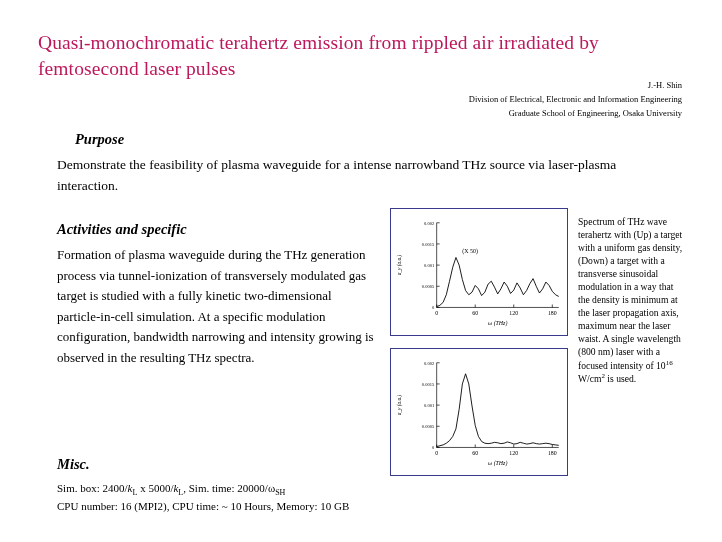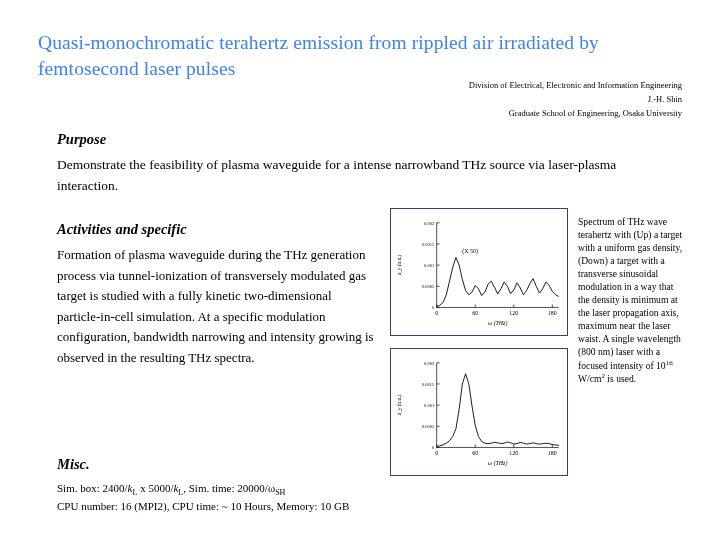--- a/index.html
+++ b/index.html
@@ -25,41 +25,41 @@
   .title-block {
     position: absolute;
     left: 38px;
     top: 30px;
     width: 600px;
   }
   .slide-title {
     font-family: "Liberation Serif", serif;
     font-size: 19.5px;
     line-height: 1.32;
-    color: #3b82f6;
+    color: #be185d;
     letter-spacing: 0.1px;
   }
   .authors {
     position: absolute;
     left: 340px;
     top: 78px;
     width: 342px;
     text-align: right;
     font-size: 8.5px;
     line-height: 1.65;
     font-family: "Liberation Serif", serif;
   }
   .section-head {
     position: absolute;
     font-weight: bold;
     font-style: italic;
     font-size: 14.5px;
     font-family: "Liberation Serif", serif;
   }
-  #purpose-head { left: 57px; top: 131px; text-align: center; }
+  #purpose-head { left: 75px; top: 131px; text-align: center; }
   #activities-head { left: 57px; top: 221px; }
   #misc-head { left: 57px; top: 456px; }
 
   .purpose-text {
     position: absolute;
     left: 57px;
     top: 155px;
     width: 600px;
     font-size: 13.5px;
     line-height: 1.55;
@@ -120,22 +120,22 @@
 </head>
 <body>
 
 <div class="slide">
 
   <div class="title-block">
     <div class="slide-title">Quasi-monochromatic terahertz emission from rippled air irradiated by femtosecond laser pulses</div>
   </div>
 
   <div class="authors">
+    <div>J.-H. Shin</div>
     <div>Division of Electrical, Electronic and Information Engineering</div>
-    <div>J.-H. Shin</div>
     <div>Graduate School of Engineering, Osaka University</div>
   </div>
 
   <div class="section-head" id="purpose-head">Purpose</div>
   <div class="purpose-text">Demonstrate the feasibility of plasma waveguide for a intense narrowband THz source via laser-plasma interaction.</div>
 
   <div class="section-head" id="activities-head">Activities and specific</div>
   <div class="activities-text">Formation of plasma waveguide during the THz generation process via tunnel-ionization of transversely modulated gas target is studied with a fully kinetic two-dimensional particle-in-cell simulation. At a specific modulation configuration, bandwidth narrowing and intensity growing is observed in the resulting THz spectra.</div>
 
   <div class="section-head" id="misc-head">Misc.</div>

